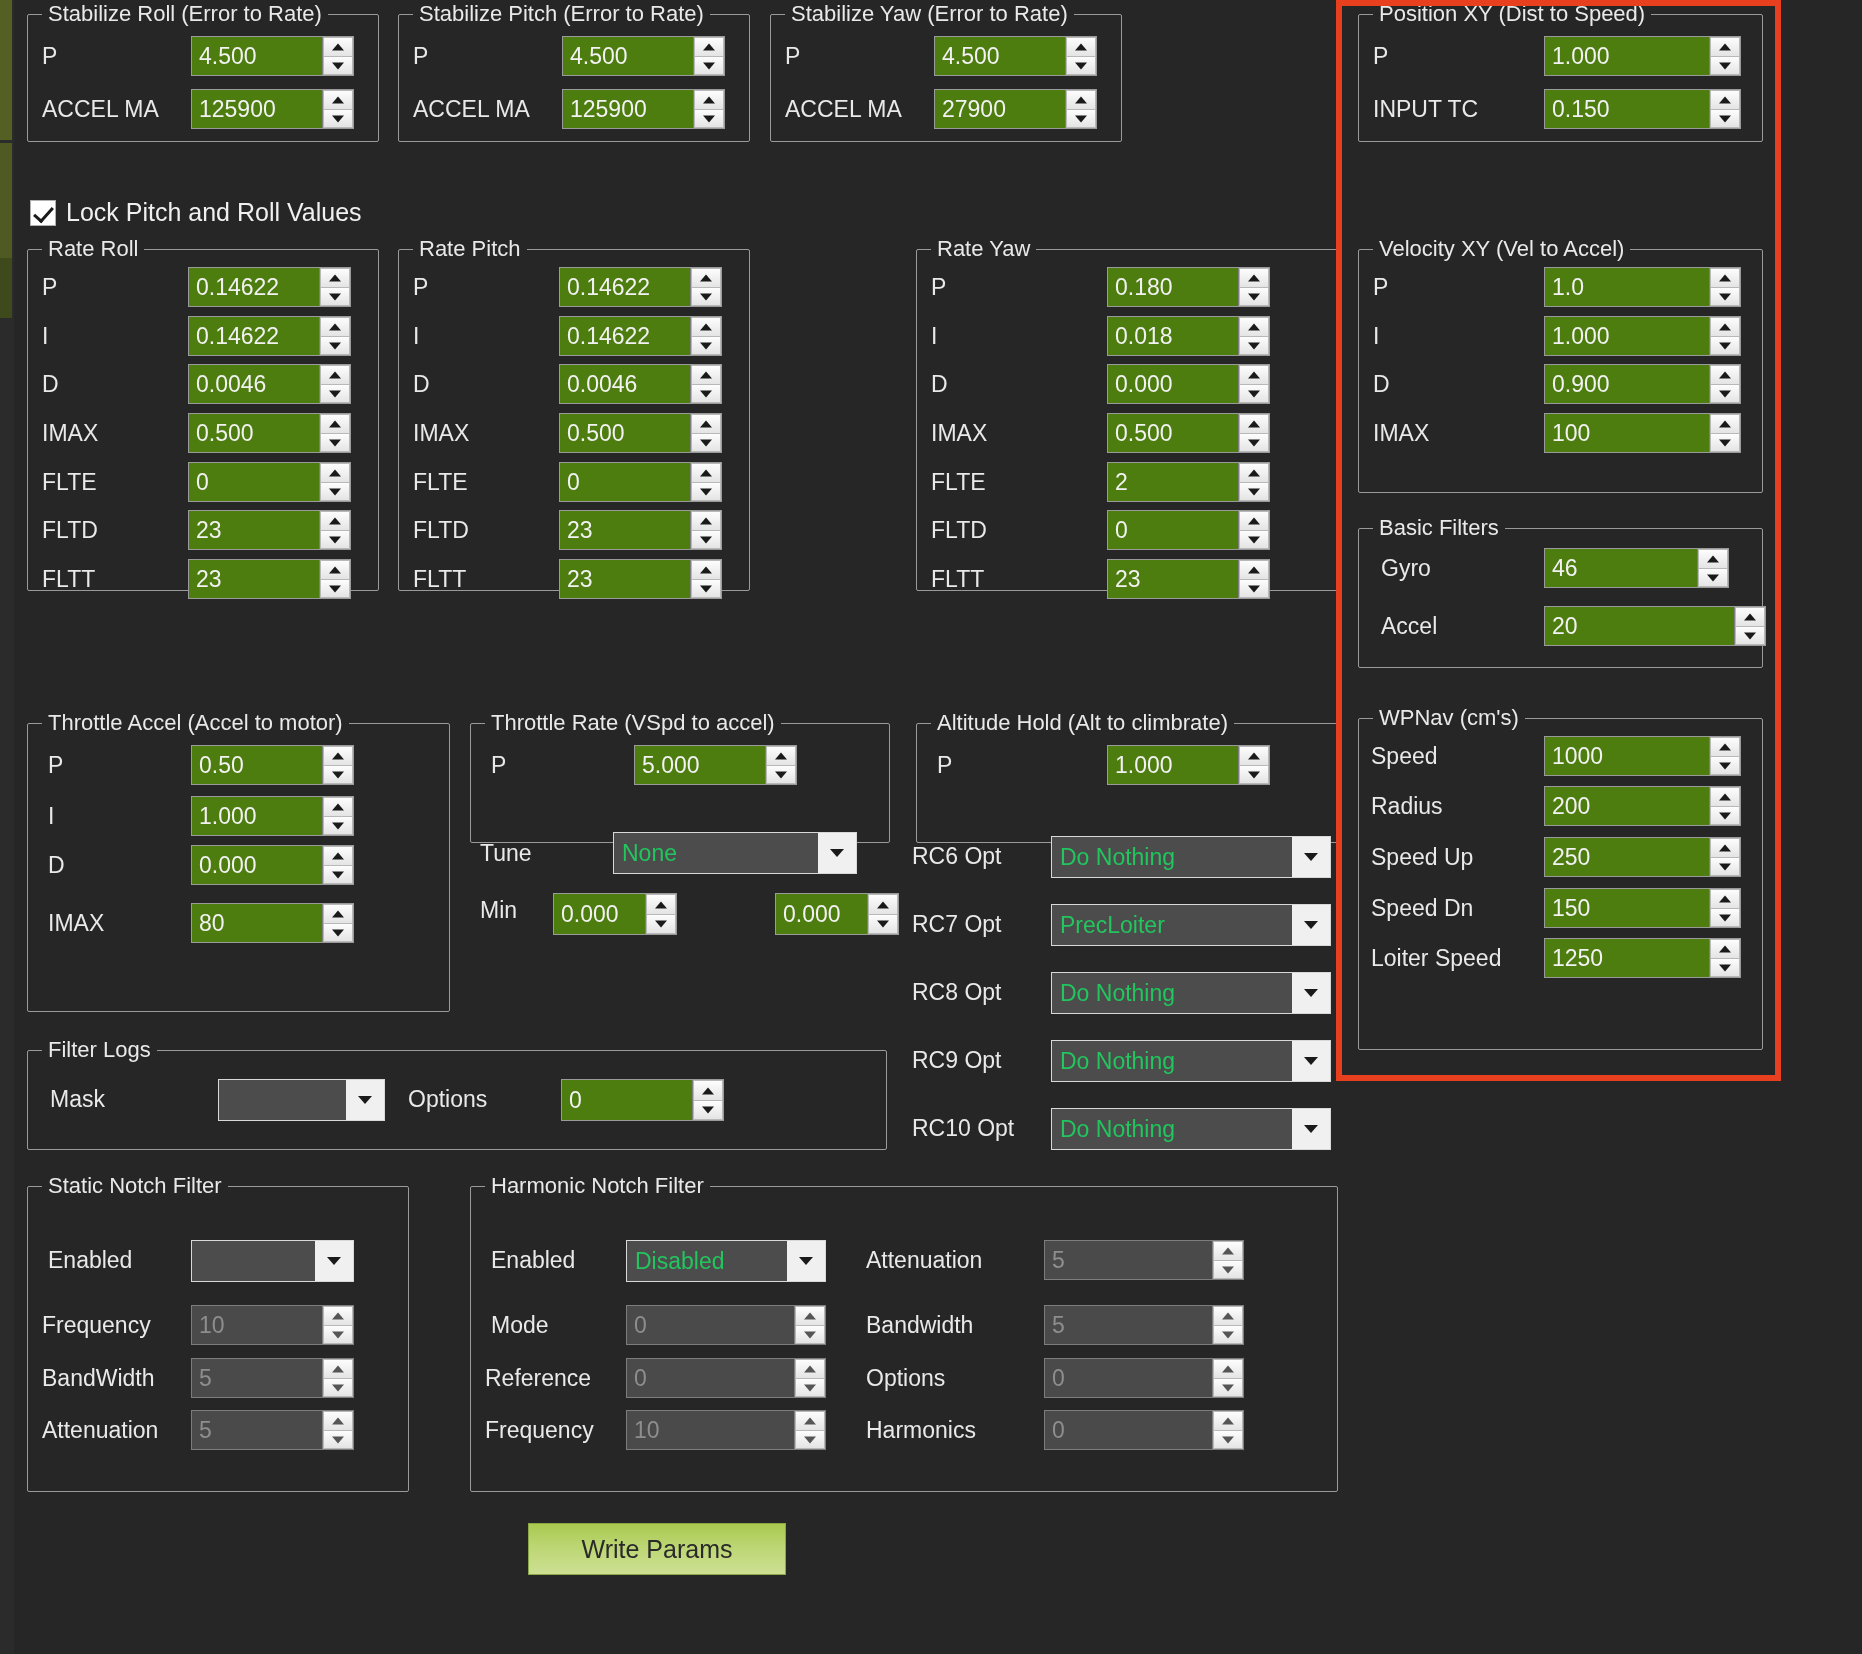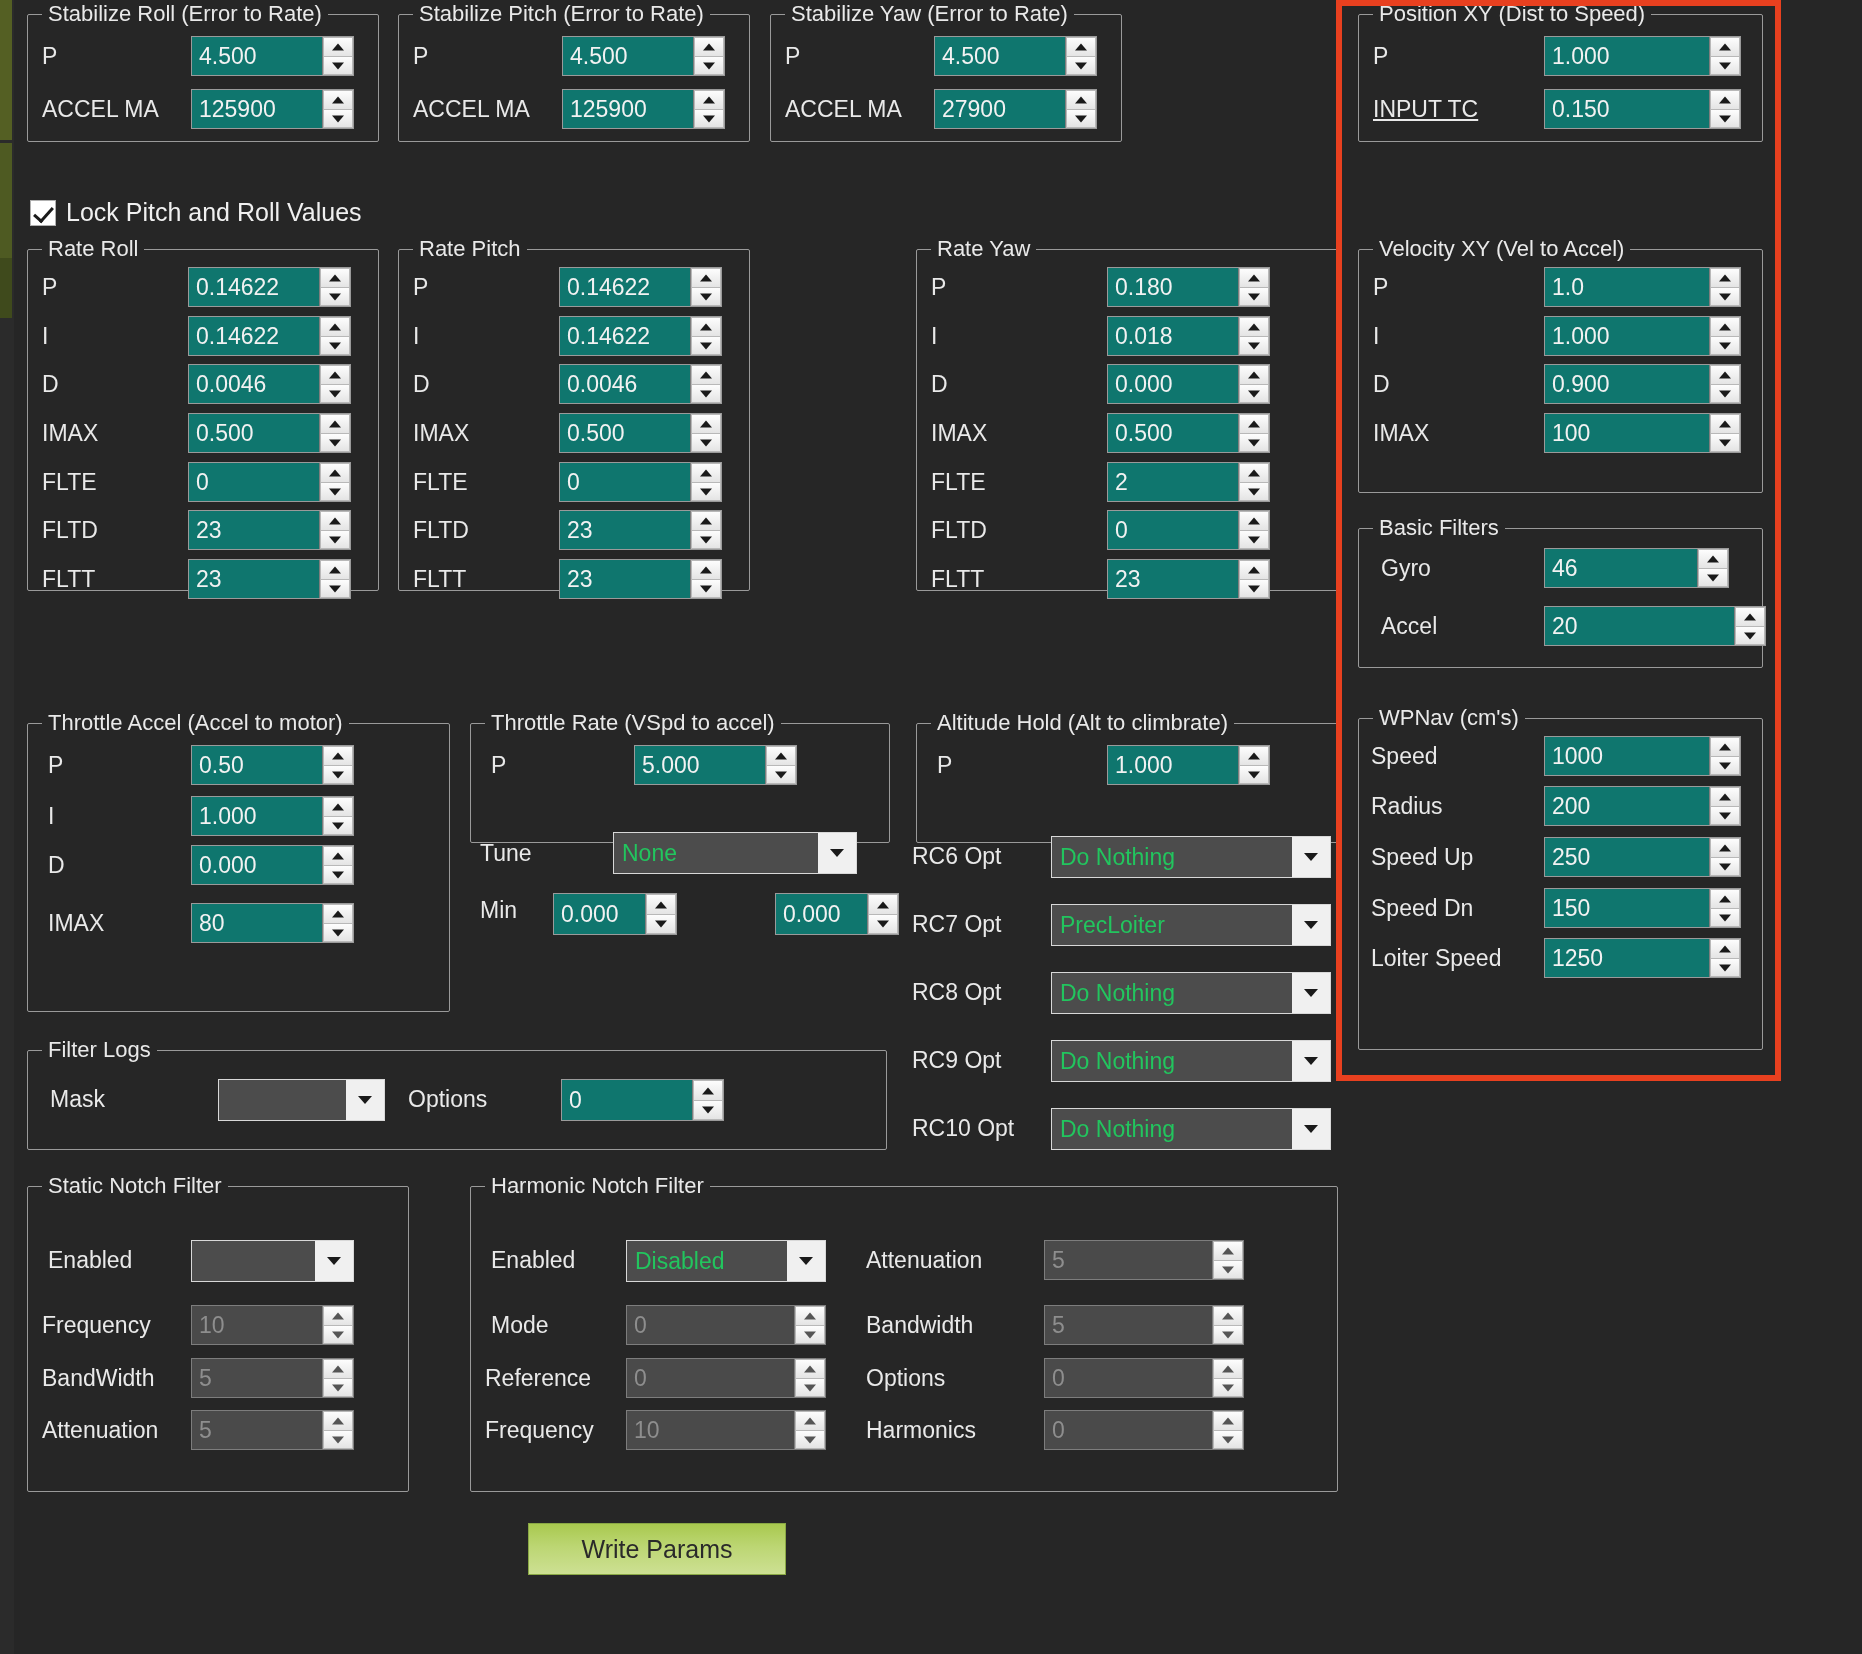--- a/index.html
+++ b/index.html
@@ -48,21 +48,21 @@
     position: absolute;
     font-size: 23px;
     line-height: 26px;
     color: #e9e9e9;
     white-space: nowrap;
   }
   
   .nud {
     position: absolute;
     display: flex;
-    background: #0f766e;
+    background: #4d7c0f;
     border: 1px solid #9a9a9a;
     height: 40px;
   }
   .nud .val {
     flex: 1 1 auto;
     display: flex; align-items: center;
     padding-left: 7px;
     font-size: 23px;
     color: #f2f2f2;
     overflow: hidden;
@@ -243,21 +243,21 @@
   <div class="grp" style="left:1358px;top:14px;width:405px;height:128px;">
     <div class="grp-title">Position XY (Dist to Speed)</div>
     <div class="lbl" style="left:14px;top:28px;">P</div>
     <div class="nud" style="left:185px;top:21px;width:197px;">
       <div class="val">1.000</div>
       <div class="spin">
           <div class="up"></div>
           <div class="dn"></div>
         </div>
     </div>
-    <div class="lbl" style="left:14px;top:81px;text-decoration:underline;">INPUT TC</div>
+    <div class="lbl" style="left:14px;top:81px;">INPUT TC</div>
     <div class="nud" style="left:185px;top:74px;width:197px;">
       <div class="val">0.150</div>
       <div class="spin">
           <div class="up"></div>
           <div class="dn"></div>
         </div>
     </div>
   </div>
 
   <div class="chk" style="left:30px;top:198px;">

